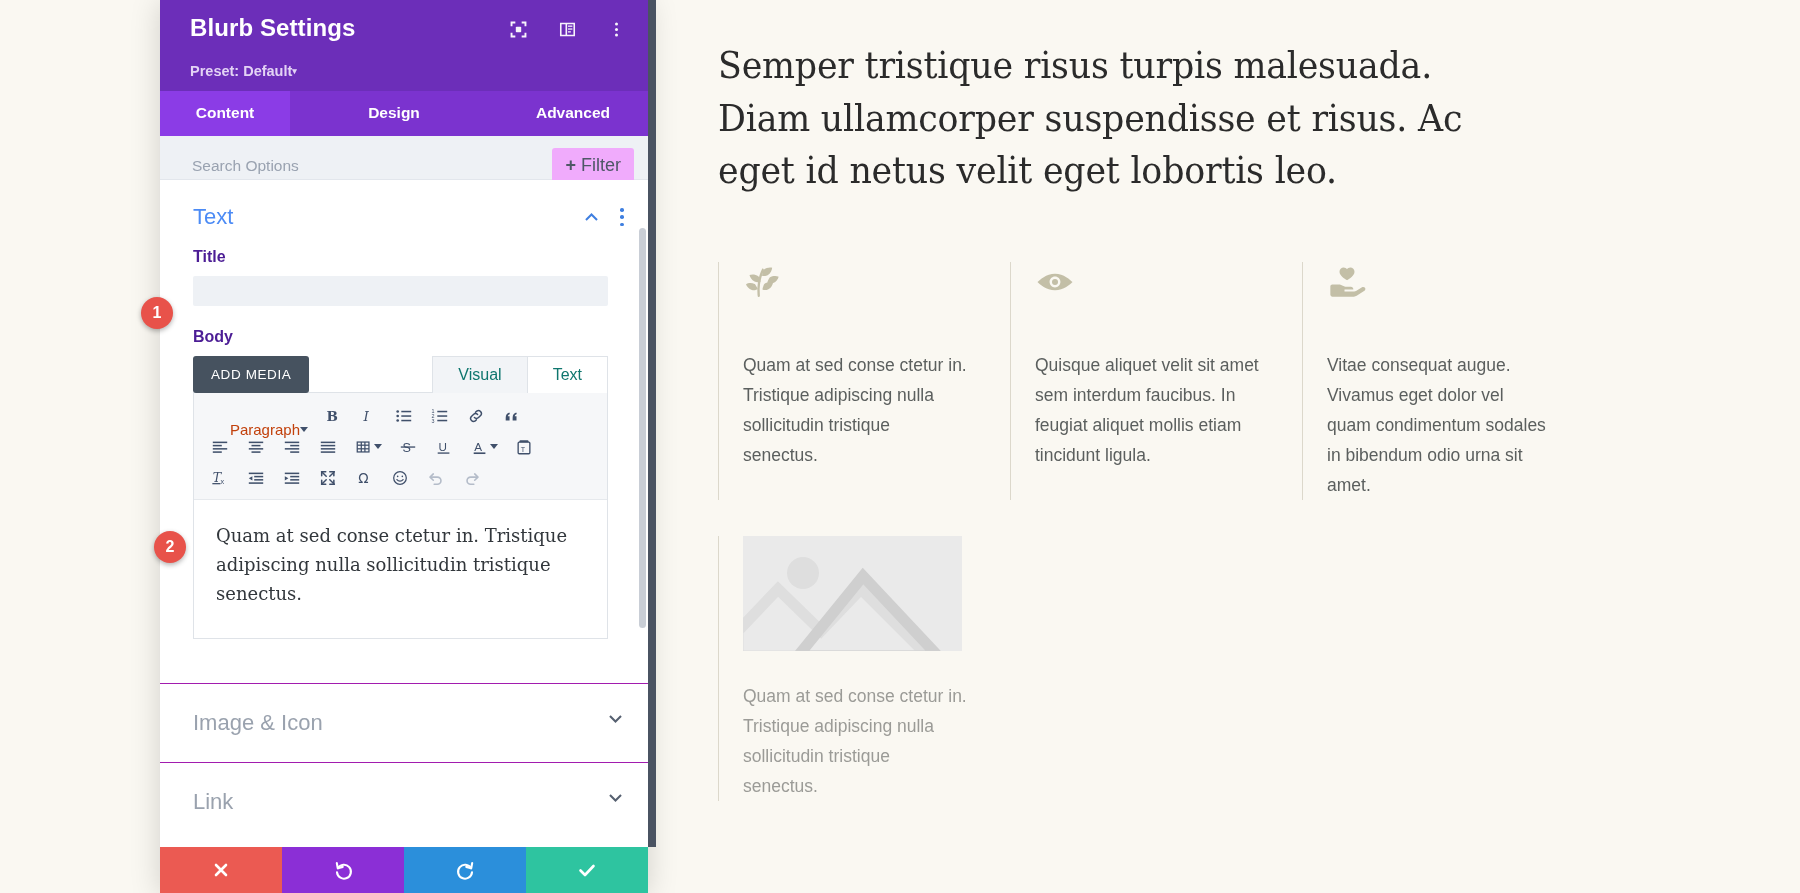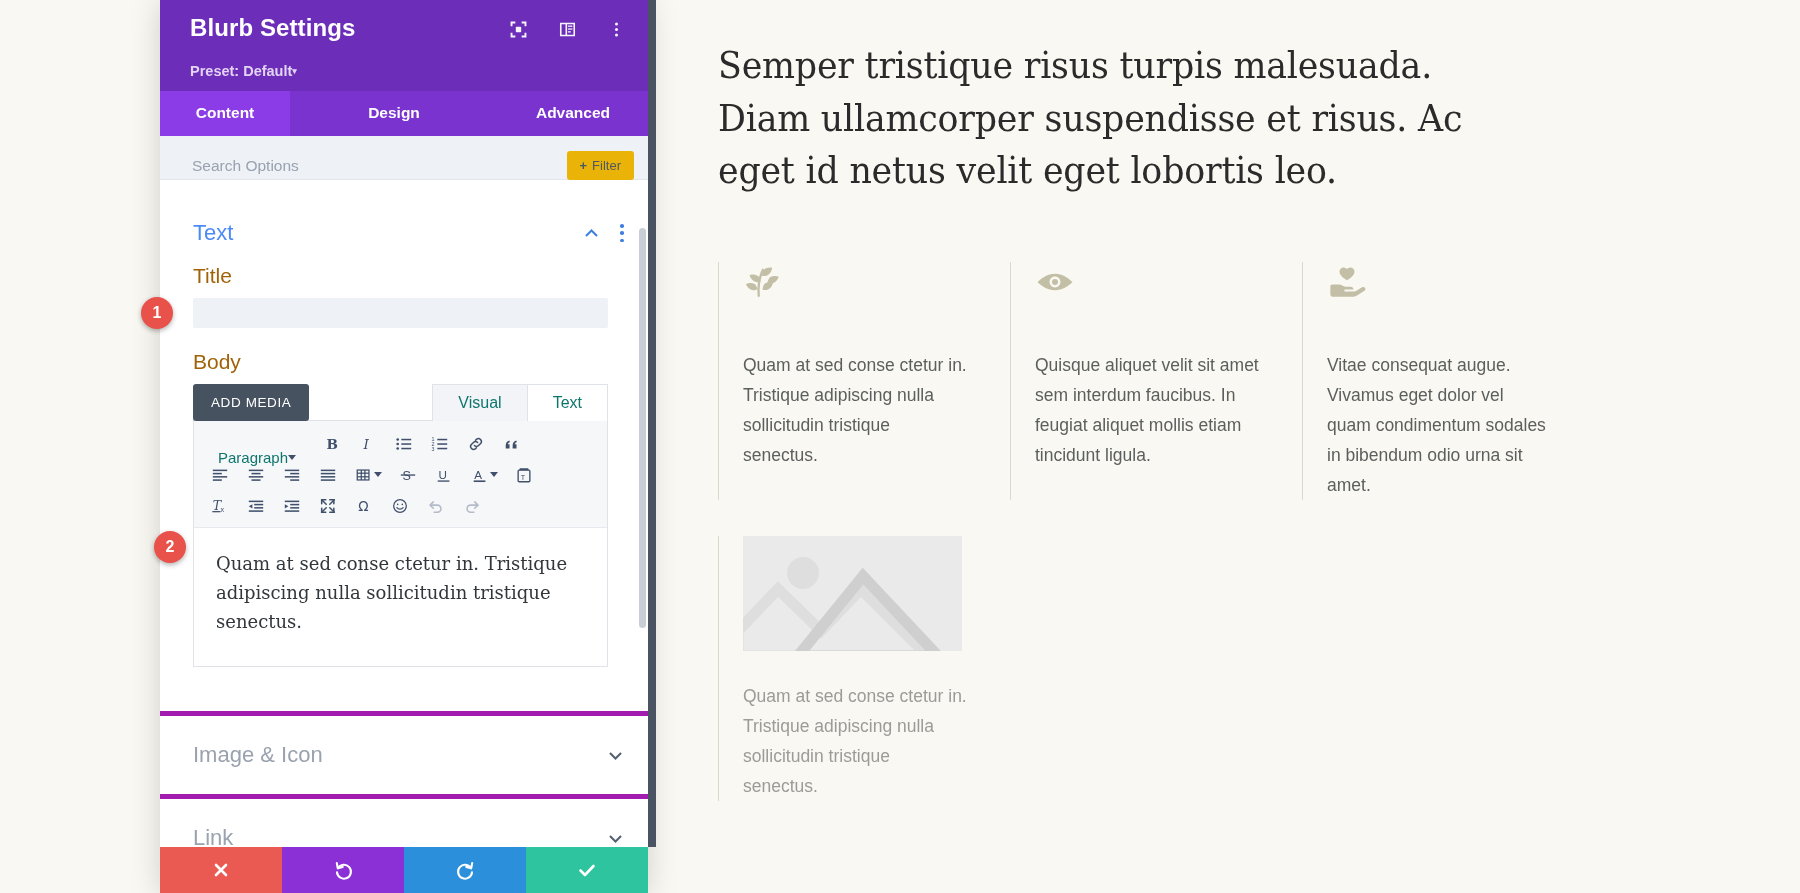--- a/index.html
+++ b/index.html
@@ -82,41 +82,41 @@
     background: #eef1f5; padding: 16px 14px 0 32px; height: 44px;
     border-bottom: 1px solid #e2e6ec;
   }
   .search-input {
     border: 0; background: transparent; outline: none;
     font-size: 15.5px; color: #8d96a5; font-family: "Liberation Sans", sans-serif;
     flex: 1; height: 100%;
   }
   .search-input::placeholder { color: #99a2b0; }
   .filter-btn {
-    background: #eab308; color: #4e5766; font-size: 13px; font-weight: normal;
+    background: #f0abfc; color: #4e5766; font-size: 18px; font-weight: normal;
     padding: 7px 13px; border-radius: 3px; cursor: pointer; white-space: nowrap;
   }
   .filter-plus { font-weight: bold; margin-right: 5px; }
 
   .modal-body { flex: 1; overflow: hidden; position: relative; background: #fff; }
-  .scroll-area { position: absolute; inset: 0; padding: 16px 0 0 0; }
+  .scroll-area { position: absolute; inset: 0; padding: 0 0 0 0; }
 
   .section-head {
     display: flex; align-items: center; justify-content: space-between;
     padding: 24px 24px 18px 33px;
   }
   .section-title-open { color: #4c8bf5; font-size: 22px; }
   .section-actions { display: flex; align-items: center; gap: 20px; }
   .chev { width: 17px; height: 17px; }
   .chev svg { width: 17px; height: 17px; display: block; fill: none; stroke: #3f7fe0; stroke-width: 2.4; }
   .dots-v { width: 4px; height: 18px; display: flex; flex-direction: column; justify-content: space-between; align-items: center; cursor: pointer; }
   .dots-v i { width: 3.5px; height: 3.5px; border-radius: 50%; background: #3f7fe0; display: block; }
 
   .field { padding: 0 40px 0 33px; }
-  .field-label { font-size: 21px; color: #a16207; margin-bottom: 10px; }
+  .field-label { font-size: 16px; color: #4c1d95; margin-bottom: 10px; font-weight: bold; }
   .field-input {
     width: 100%; height: 30px; background: #eef1f5; border: 0; outline: none;
     border-radius: 2px;
   }
 
   .body-field { padding: 22px 40px 0 33px; }
   .editor-toolbar-top { display: flex; align-items: flex-start; justify-content: space-between; margin-bottom: 0; }
   .add-media {
     background: #46525f; color: #fff; font-size: 13.5px; font-weight: normal;
     letter-spacing: 0.6px; padding: 11px 18px; border-radius: 3px; cursor: pointer;
@@ -131,35 +131,35 @@
 
   .editor-box { border: 1px solid #dfe3e8; border-top: 1px solid #dfe3e8; margin-top: -1px; }
   .mce-toolbar { background: #f6f7f9; padding: 7px 8px 6px; border-bottom: 1px solid #e6e9ed; }
   .mce-row { display: flex; align-items: center; gap: 0px; height: 31px; }
   .mce-btn {
     width: 36px; height: 29px; display: flex; align-items: center; justify-content: center;
     cursor: pointer; color: #40506b;
   }
   .mce-btn svg { display: block; }
   .mce-para {
-    display: flex; align-items: center; justify-content: center;
-    width: 112px; height: 29px; padding: 0 6px 0 4px; font-size: 15px; color: #0f766e; cursor: pointer; margin-top: 27px;
+    display: flex; align-items: center; justify-content: flex-end;
+    width: 112px; height: 29px; padding: 0 6px 0 4px; font-size: 15px; color: #c2410c; cursor: pointer; margin-top: 27px;
   }
   .mce-caret { width: 0; height: 0; border-left: 4.5px solid transparent; border-right: 4.5px solid transparent; border-top: 5px solid #40506b; }
   .mce-caret.sm { margin-left: 1px; }
   .mce-btn.dim { color: #b4bcc9; }
 
   .editor-content {
     background: #fff; padding: 22px 22px 30px; min-height: 120px;
     font-family: "DejaVu Serif", serif; font-size: 18px; line-height: 1.6; color: #32373c;
   }
 
   .collapsed-section {
-    display: flex; align-items: center; justify-content: space-between;
-    padding: 26px 24px 26px 33px; border-top: 5px solid #a21caf;
+    display: flex; justify-content: space-between;
+    padding: 26px 24px 26px 33px; border-top: 1px solid #a21caf;
   }
   .collapsed-title { color: #9aa2ae; font-size: 22px; }
   .chev-down svg { stroke: #566070; }
 
   
   .scrollbar-track { position: absolute; right: 2px; top: 48px; width: 7px; height: 630px; background: transparent; }
   .scrollbar-thumb { position: absolute; left: 0; top: 0; width: 7px; height: 400px; background: #c9ced6; border-radius: 4px; }
 
   .modal-footer { display: flex; height: 46px; }
   .fbtn { flex: 1; display: flex; align-items: center; justify-content: center; cursor: pointer; }

